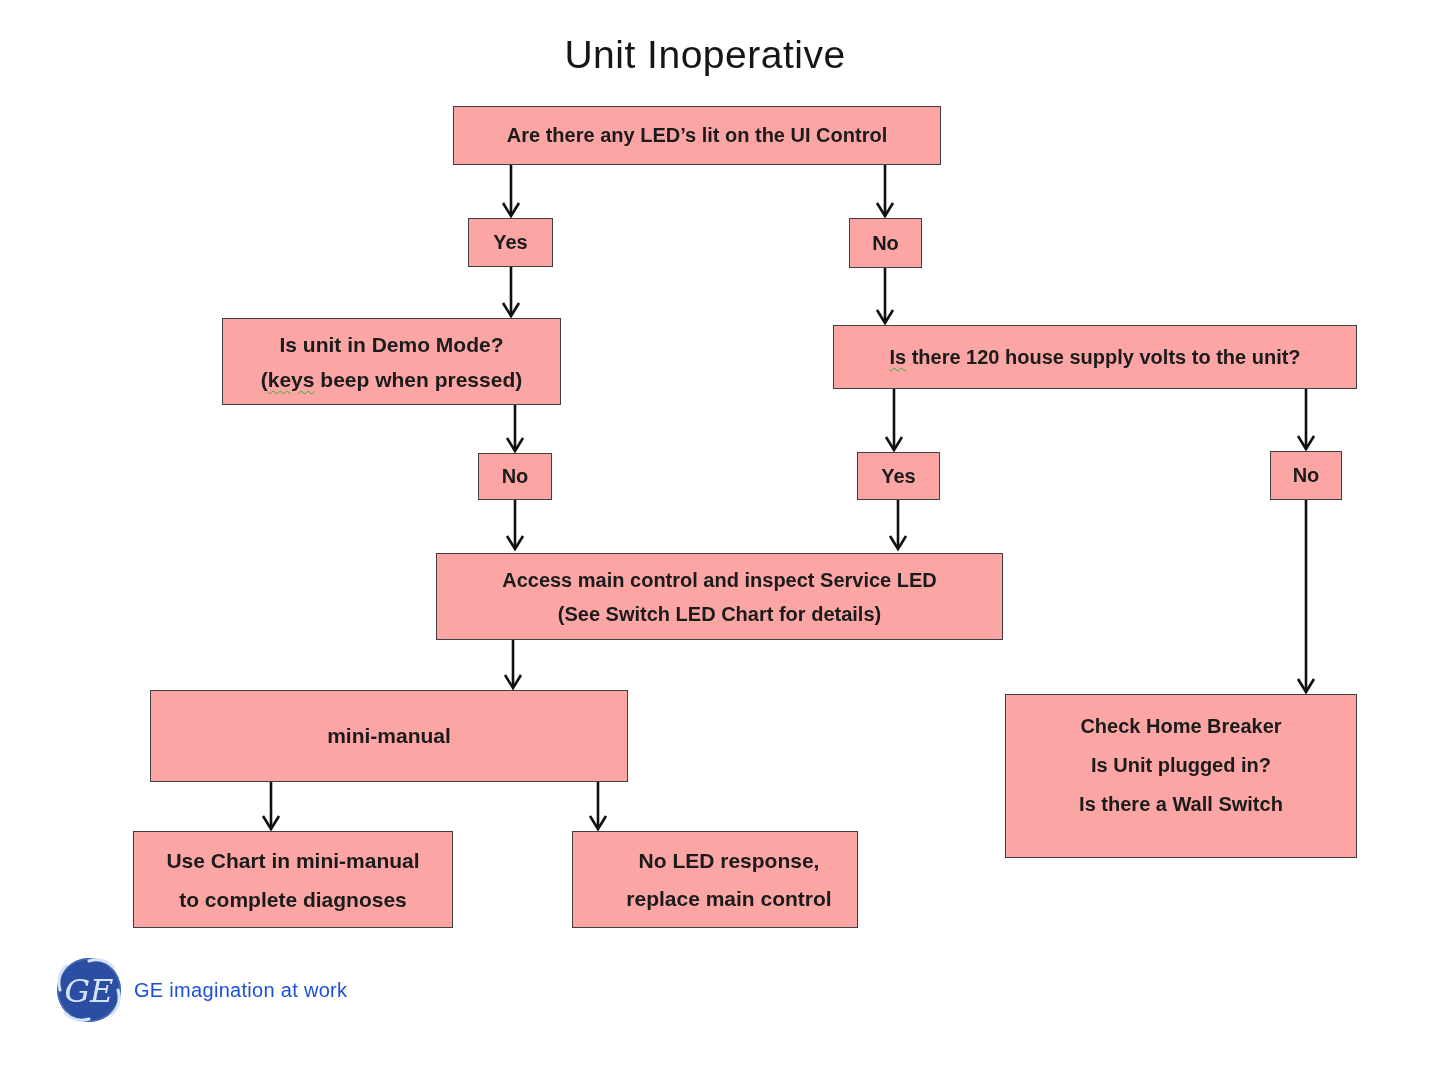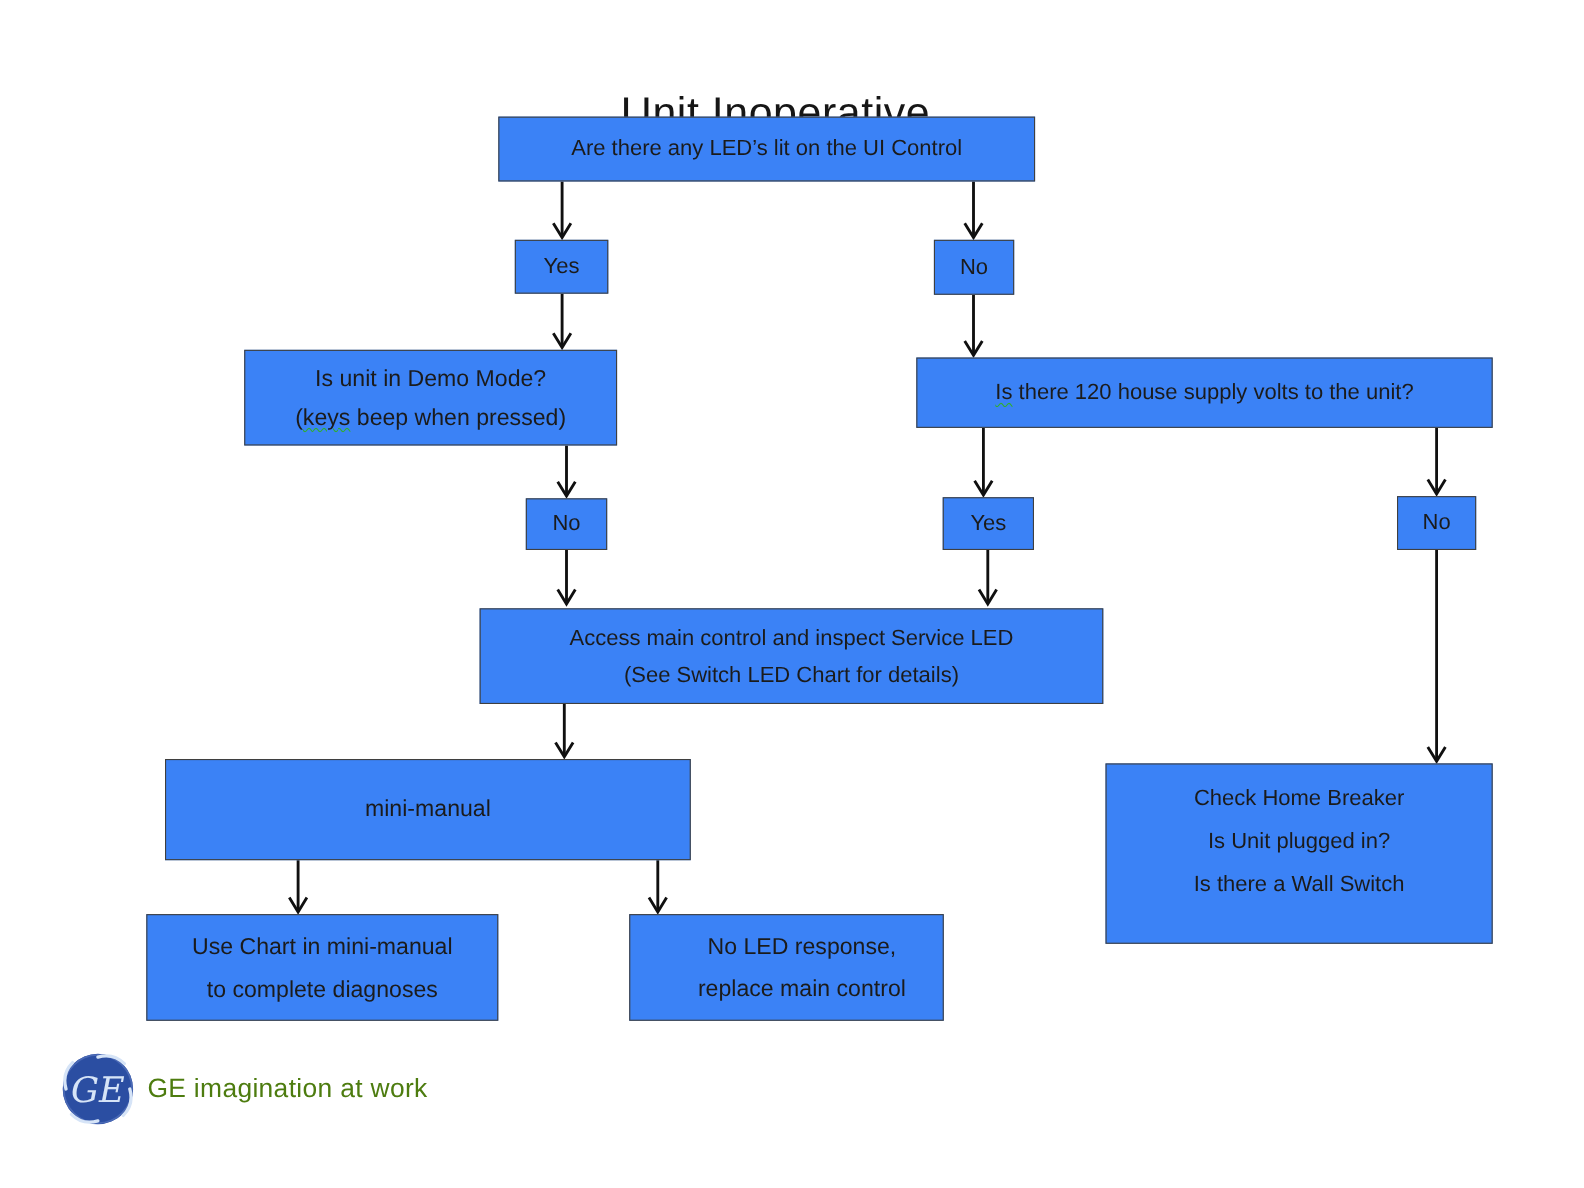--- a/index.html
+++ b/index.html
@@ -14,33 +14,32 @@
     overflow: hidden;
   }
   #slide-title {
     position: absolute;
     left: 440px; top: 33px; width: 530px;
     text-align: center;
     font-size: 39px;
     font-weight: 500;
     color: #161616;
     letter-spacing: 0.5px;
-    margin-top: 48px;
   }
   .node {
     position: absolute;
-    background: #3b82f6;
+    background: #fca5a5;
     border: 1.5px solid #3f3f3f;
     display: flex;
     flex-direction: column;
     align-items: center;
     justify-content: center;
     text-align: center;
     color: #1b1b1b;
-    font-weight: 400;
+    font-weight: 700;
     box-sizing: border-box;
   }
   .node .ln { display: block; }
   .fs20 { font-size: 20px; }
   .fs21 { font-size: 21px; align-items: center; }
   .sq {
     text-decoration-line: underline;
     text-decoration-style: wavy;
     text-decoration-color: #2fae2f;
     text-decoration-thickness: 1px;
@@ -54,22 +53,22 @@
   #connectors line { stroke: #101010; stroke-width: 2.6px; }
   #connectors polyline { stroke: #101010; stroke-width: 2.6px; fill: none; }
   #footer {
     position: absolute;
     left: 56px; top: 957px;
     display: flex;
     align-items: center;
   }
   #ge-tagline {
     margin-left: 12px;
-    font-size: 24px;
-    color: #4d7c0f;
+    font-size: 20px;
+    color: #1d4ed8;
     letter-spacing: 0.3px;
   }
 </style>
 </head>
 <body>
 
 <div id="stage">
 
   <div id="slide-title">Unit Inoperative</div>
 

